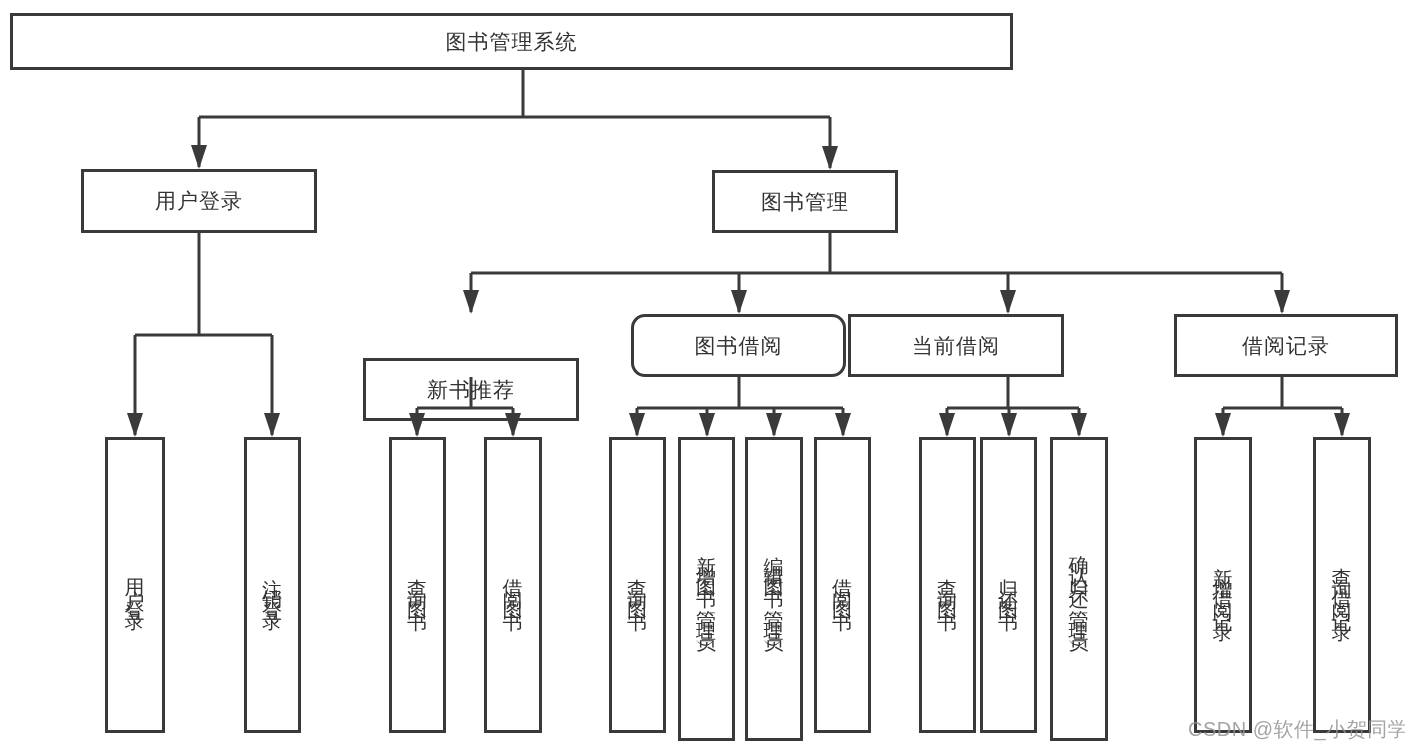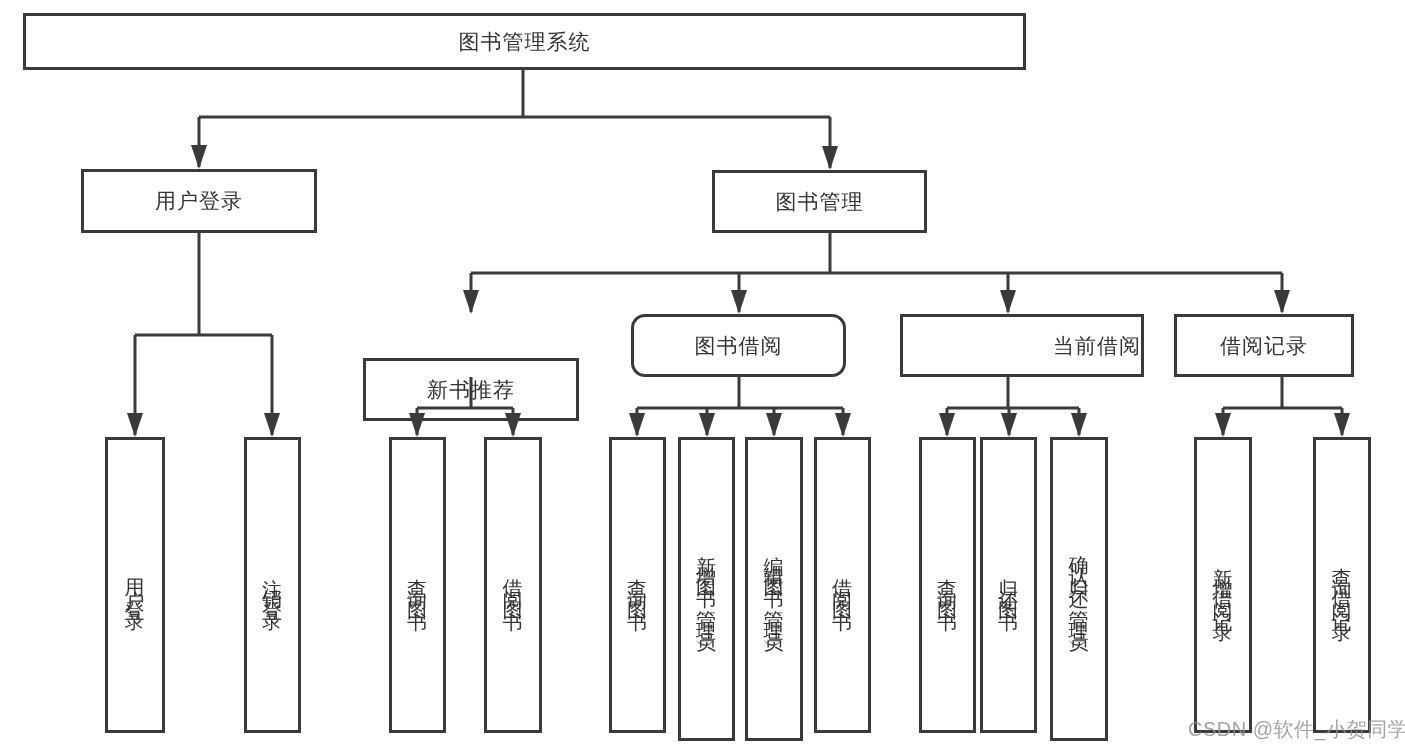--- a/index.html
+++ b/index.html
@@ -96,41 +96,41 @@
 
       <polygon points="939,413 955,413 947,437"></polygon>
       <polygon points="1001,413 1017,413 1009,437"></polygon>
       <polygon points="1071,413 1087,413 1079,437"></polygon>
 
       <polygon points="1215,413 1231,413 1223,437"></polygon>
       <polygon points="1334,413 1350,413 1342,437"></polygon>
     </g>
   </svg>
 
-  <div class="box" style="left:23px; top:13px; width:1003px; height:57px;">
+  <div class="box" style="left:10px; top:13px; width:1003px; height:57px;">
     <span class="hlabel">图书管理系统</span>
   </div>
 
   <div class="box" style="left:81px; top:169px; width:236px; height:64px;">
     <span class="hlabel">用户登录</span>
   </div>
-  <div class="box" style="left:712px; top:170px; width:215px; height:63px;">
+  <div class="box" style="left:712px; top:170px; width:186px; height:63px;">
     <span class="hlabel">图书管理</span>
   </div>
 
   <div class="box" style="left:363px; top:314px; width:216px; height:63px;margin-top:44px;">
     <span class="hlabel">新书推荐</span>
   </div>
   <div class="box" style="left:631px; top:314px; width:215px; height:63px;border-radius:14px;">
     <span class="hlabel">图书借阅</span>
   </div>
-  <div class="box" style="left:900px; top:314px; width:244px; height:63px;justify-content:flex-end;">
+  <div class="box" style="left:848px; top:314px; width:216px; height:63px;">
     <span class="hlabel">当前借阅</span>
   </div>
-  <div class="box" style="left:1174px; top:314px; width:180px; height:63px;">
+  <div class="box" style="left:1174px; top:314px; width:224px; height:63px;">
     <span class="hlabel">借阅记录</span>
   </div>
 
   <div class="box" style="left:105px; top:437px; width:60px; height:296px;">
     <span class="vtext">用户登录</span>
   </div>
   <div class="box" style="left:244px; top:437px; width:57px; height:296px;">
     <span class="vtext">注销登录</span>
   </div>
 

